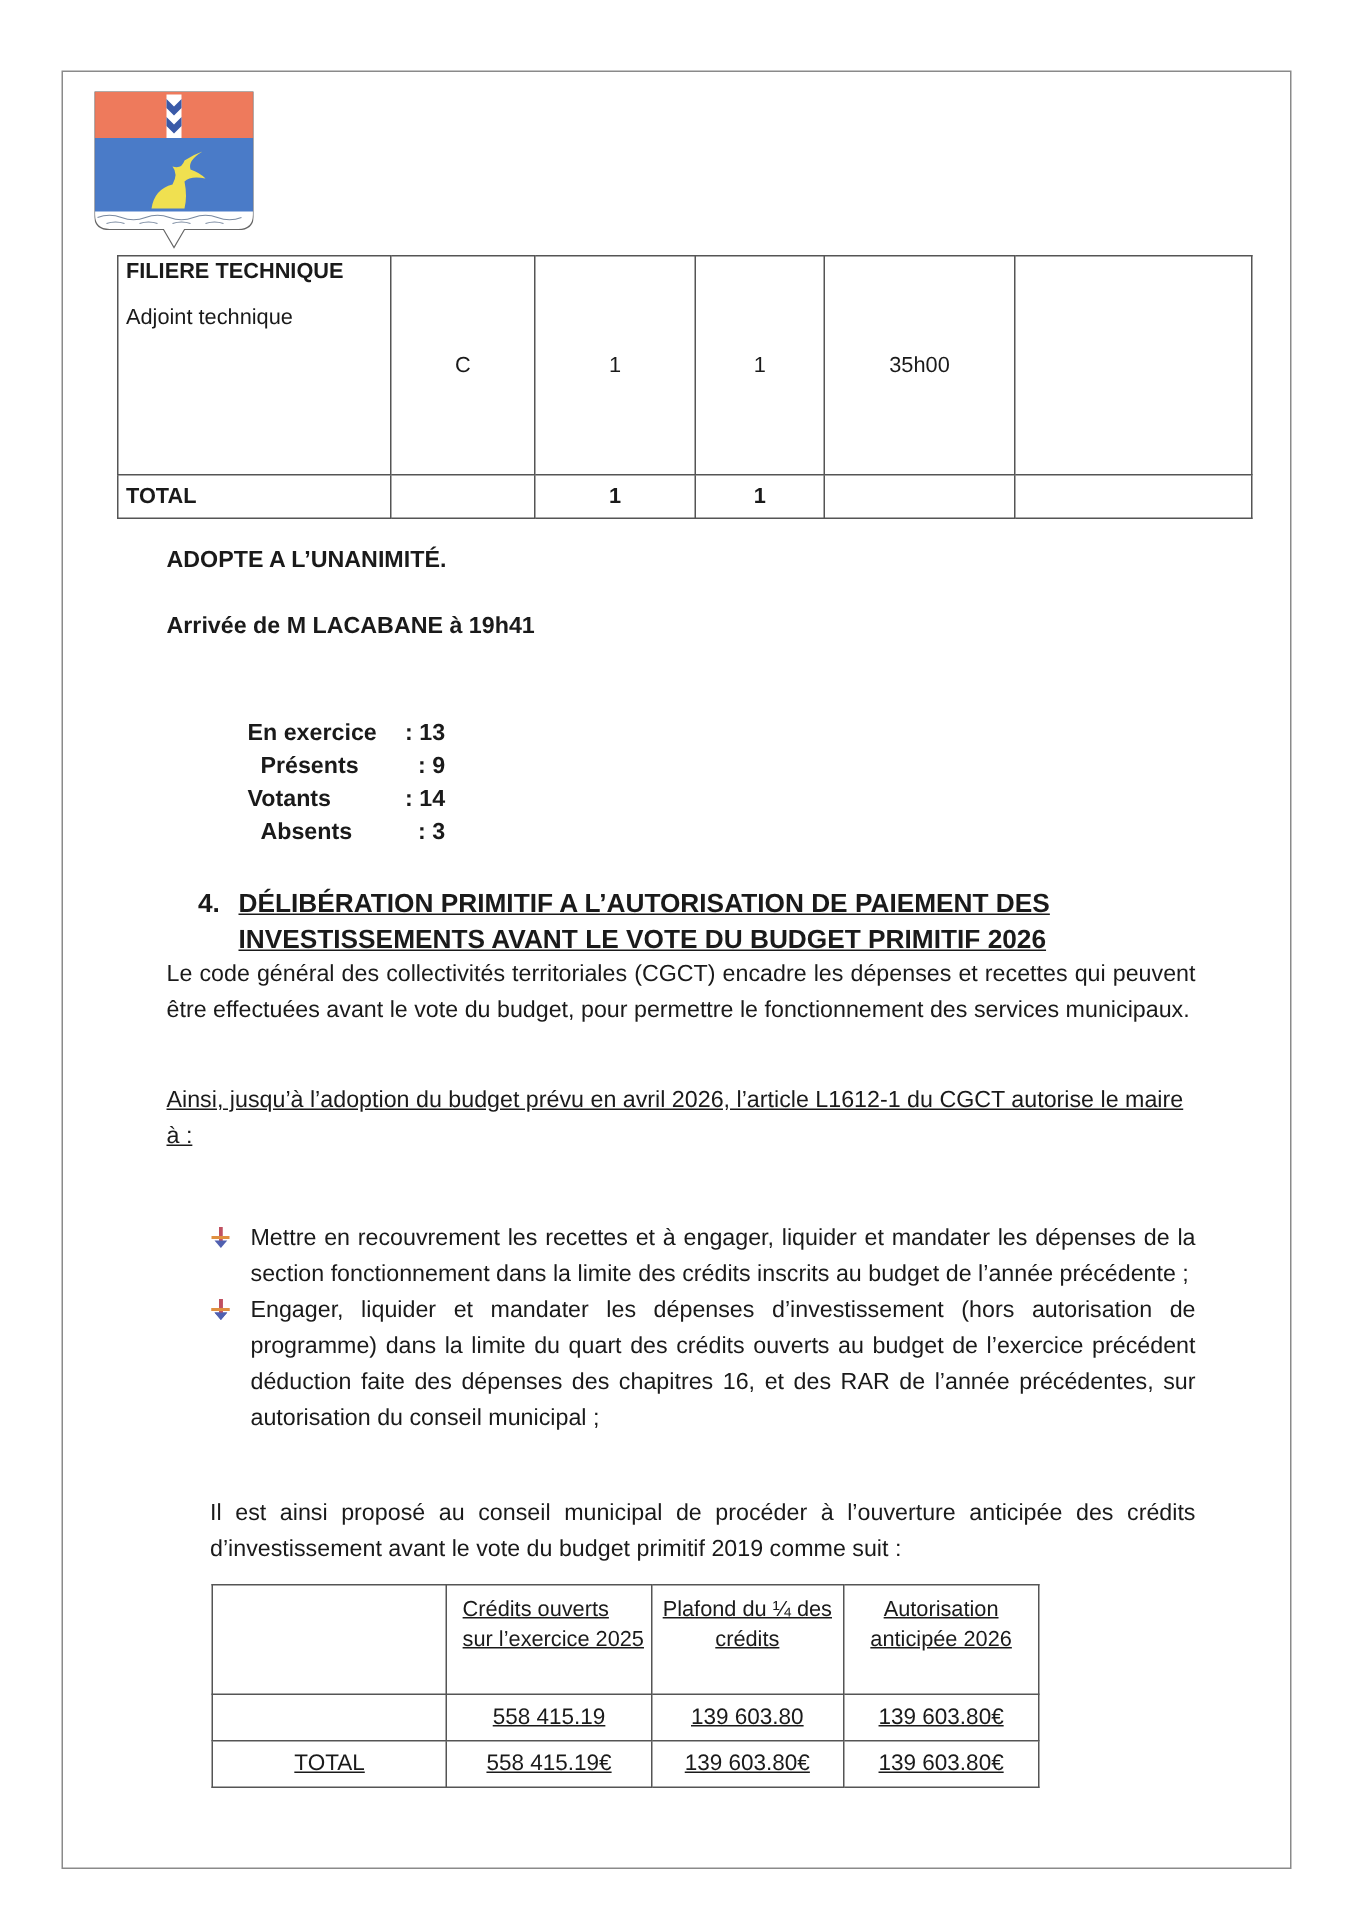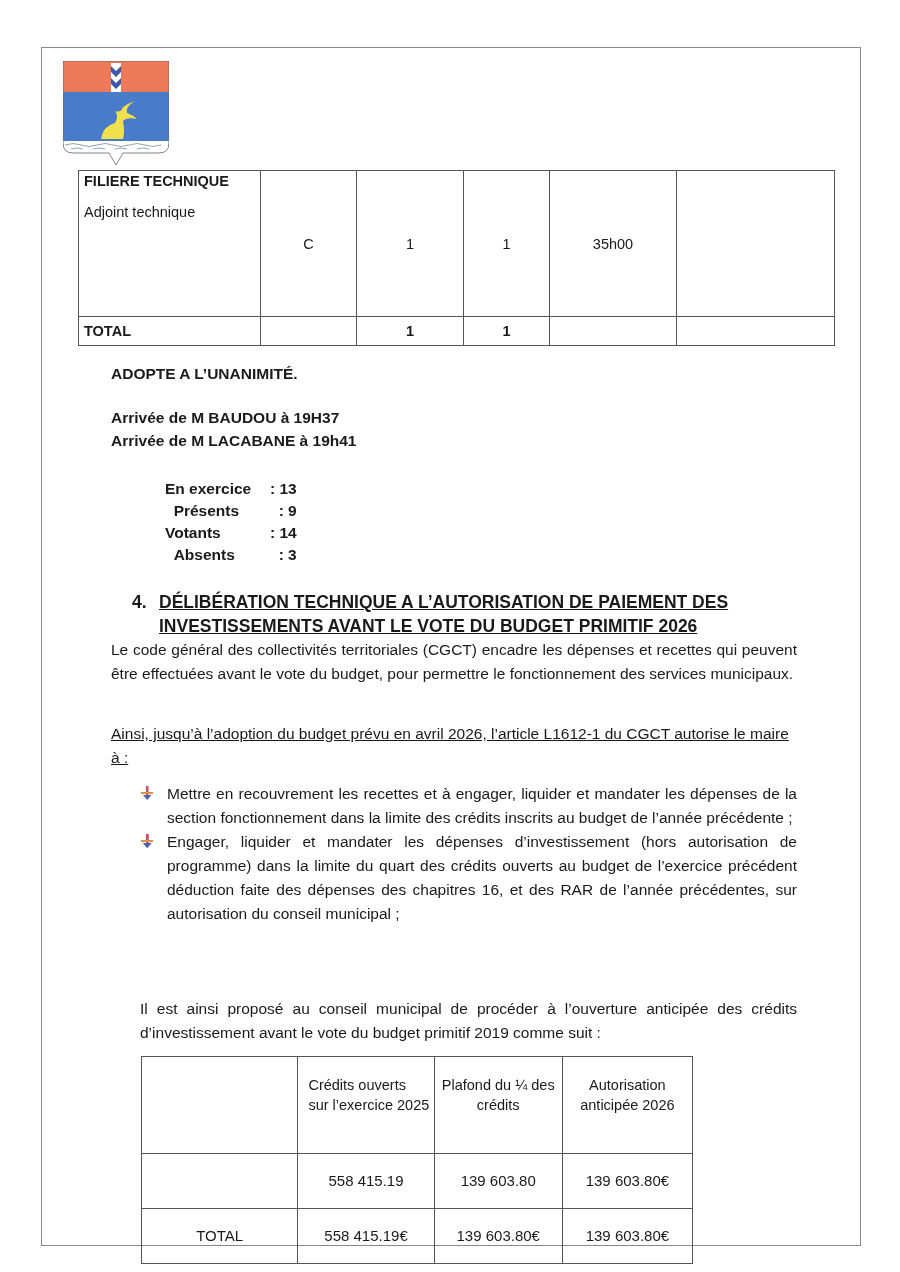--- a/index.html
+++ b/index.html
@@ -24,26 +24,26 @@
 
   .stats { position:absolute; left:165px; top:478px; font-size:15.5px; font-weight:bold; line-height:22px; }
   .stats .row { display:flex;justify-content:flex-end; }
   .stats .lbl { width:105px; }
 
   .section-title { position:absolute; left:132px; top:590px; font-size:17.5px; font-weight:bold; line-height:24px; }
   .section-title .num { position:absolute; left:0; top:0; }
   .section-title .txt { position:absolute; left:27px; top:0; width:600px; text-decoration:underline; white-space:nowrap; }
 
   .justify { text-align:justify; }
-  .bullets { position:absolute; left:140px; width:657px; font-size:15.5px; line-height:24px; }
+  .bullets { position:absolute; left:140px; width:657px; font-size:15.5px; line-height:24px;margin-top:32px; }
   .bullet { position:relative; padding-left:27px; text-align:justify; }
   .bullet .ico { position:absolute; left:0; top:3px; width:14px; height:16px; }
 
   .t2 { position:absolute; left:141px; top:1056px; width:552px; font-size:14.5px; }
-  .t2 td { border:1px solid #555; text-align:center; vertical-align:top; padding:18px 4px; line-height:20px; }
+  .t2 td { border:1px solid #555; text-align:center; vertical-align:top; padding:6px 4px; line-height:20px;text-decoration:underline; }
   .t2 .h td { height:60px; }
   .t2 .c1 { width:146px; }
   .t2 .c2 { width:120px; text-align:left; padding-left:10px; }
   .t2 .c3 { width:118px; }
   .t2 .c4 { width:120px; }
   .t2 .dr td { height:18px; line-height:18px; font-size:15px; }
 </style>
 </head>
 <body>
 
@@ -96,21 +96,20 @@
     <td class="center bold">1</td>
     <td></td>
     <td></td>
   </tr>
 </tbody>
   </table>
 
 <div class="abs p bold" style="left:111px; top:362px;">ADOPTE A L’UNANIMITÉ.</div>
 
 <div class="abs p bold" style="left:111px; top:406px; line-height:23px;">
-  <div>Arrivée de M BAUDOU à 19H37</div>
   <div>Arrivée de M LACABANE à 19h41</div>
 </div>
 
 <div class="stats">
   <div class="row">
       <span class="lbl">En exercice</span>
       <span>: 13</span>
     </div>
   <div class="row">
       <span class="lbl">Présents</span>
@@ -121,21 +120,21 @@
       <span>: 14</span>
     </div>
   <div class="row">
       <span class="lbl">Absents</span>
       <span>: 3</span>
     </div>
 </div>
 
 <div class="section-title">
   <span class="num">4.</span>
-  <span class="txt">DÉLIBÉRATION TECHNIQUE A L’AUTORISATION DE PAIEMENT DES</span>
+  <span class="txt">DÉLIBÉRATION PRIMITIF A L’AUTORISATION DE PAIEMENT DES</span>
   <span class="txt" style="top:24px">INVESTISSEMENTS AVANT LE VOTE DU BUDGET PRIMITIF 2026</span>
 </div>
 
 <div class="abs p justify" style="left:111px; top:638px; width:686px;">Le code général des collectivités territoriales (CGCT) encadre les dépenses et recettes qui peuvent être effectuées avant le vote du budget, pour permettre le fonctionnement des services municipaux.</div>
 
 <div class="abs p" style="left:111px; top:722px; width:690px;text-decoration:underline;">Ainsi, jusqu’à l’adoption du budget prévu en avril 2026, l’article L1612-1 du CGCT autorise le maire à :</div>
 
 <div class="bullets" style="top:782px;">
   <div class="bullet">
     <svg class="ico" viewBox="0 0 14 16">

